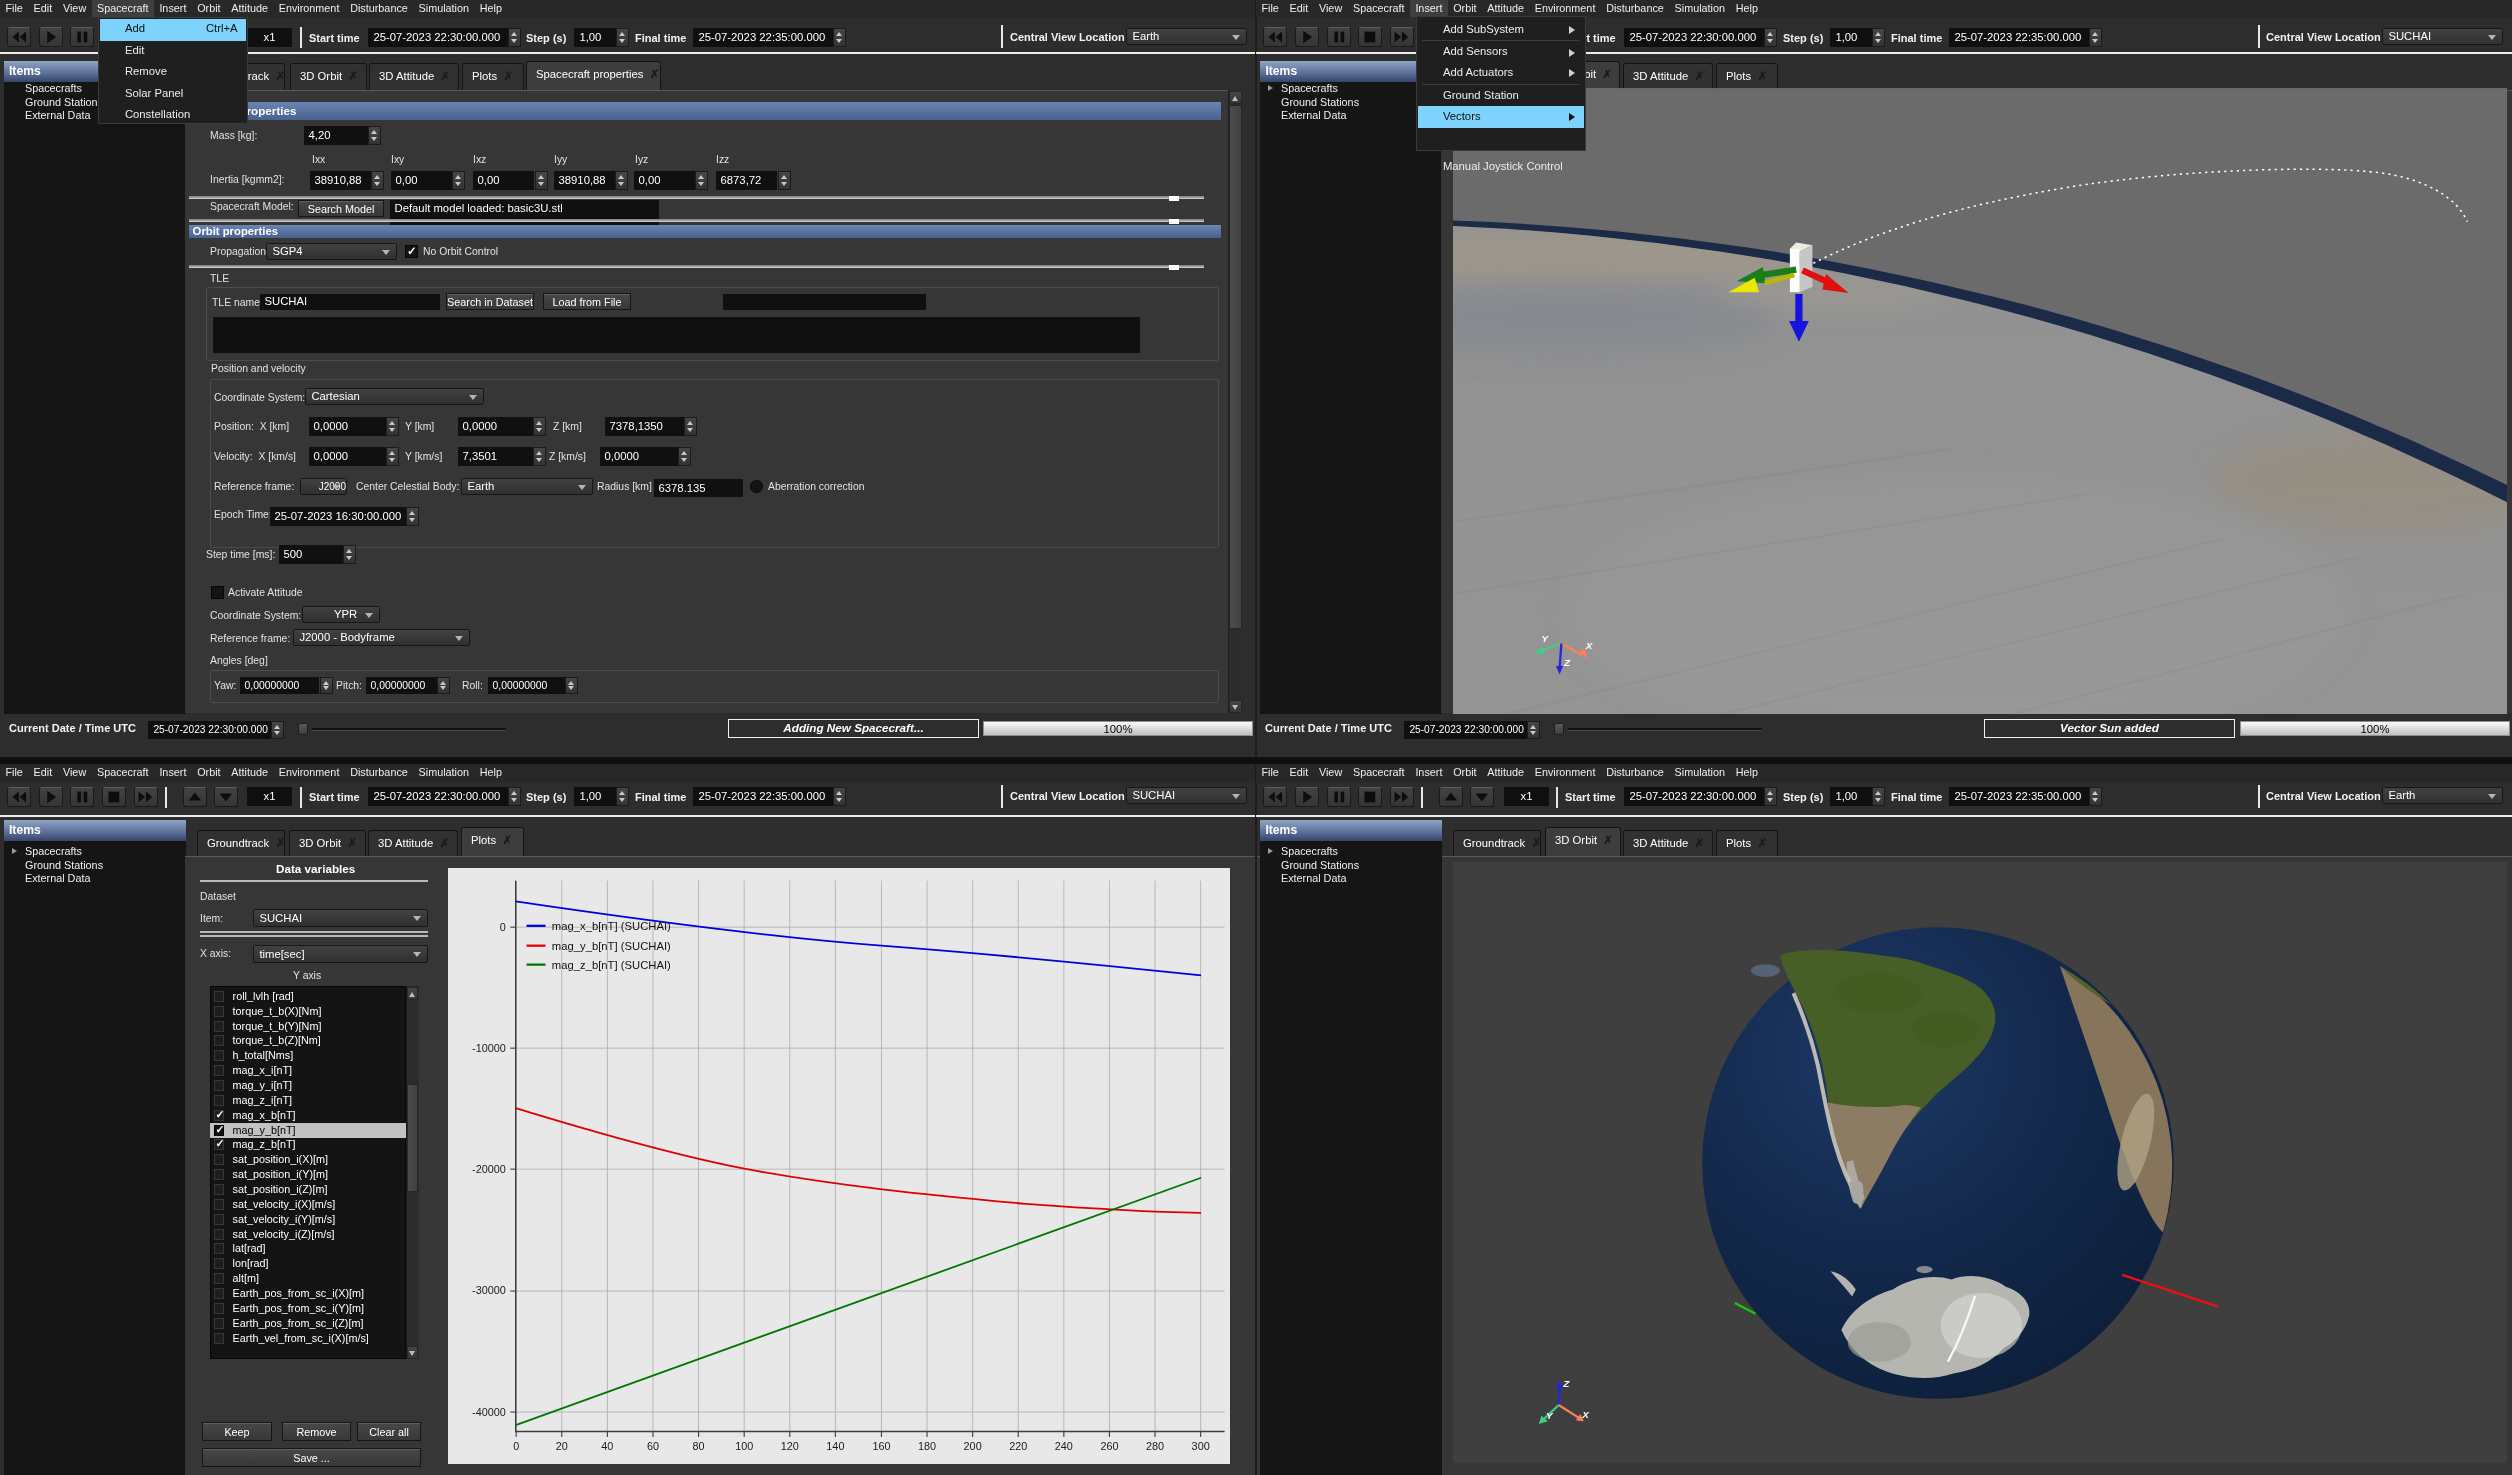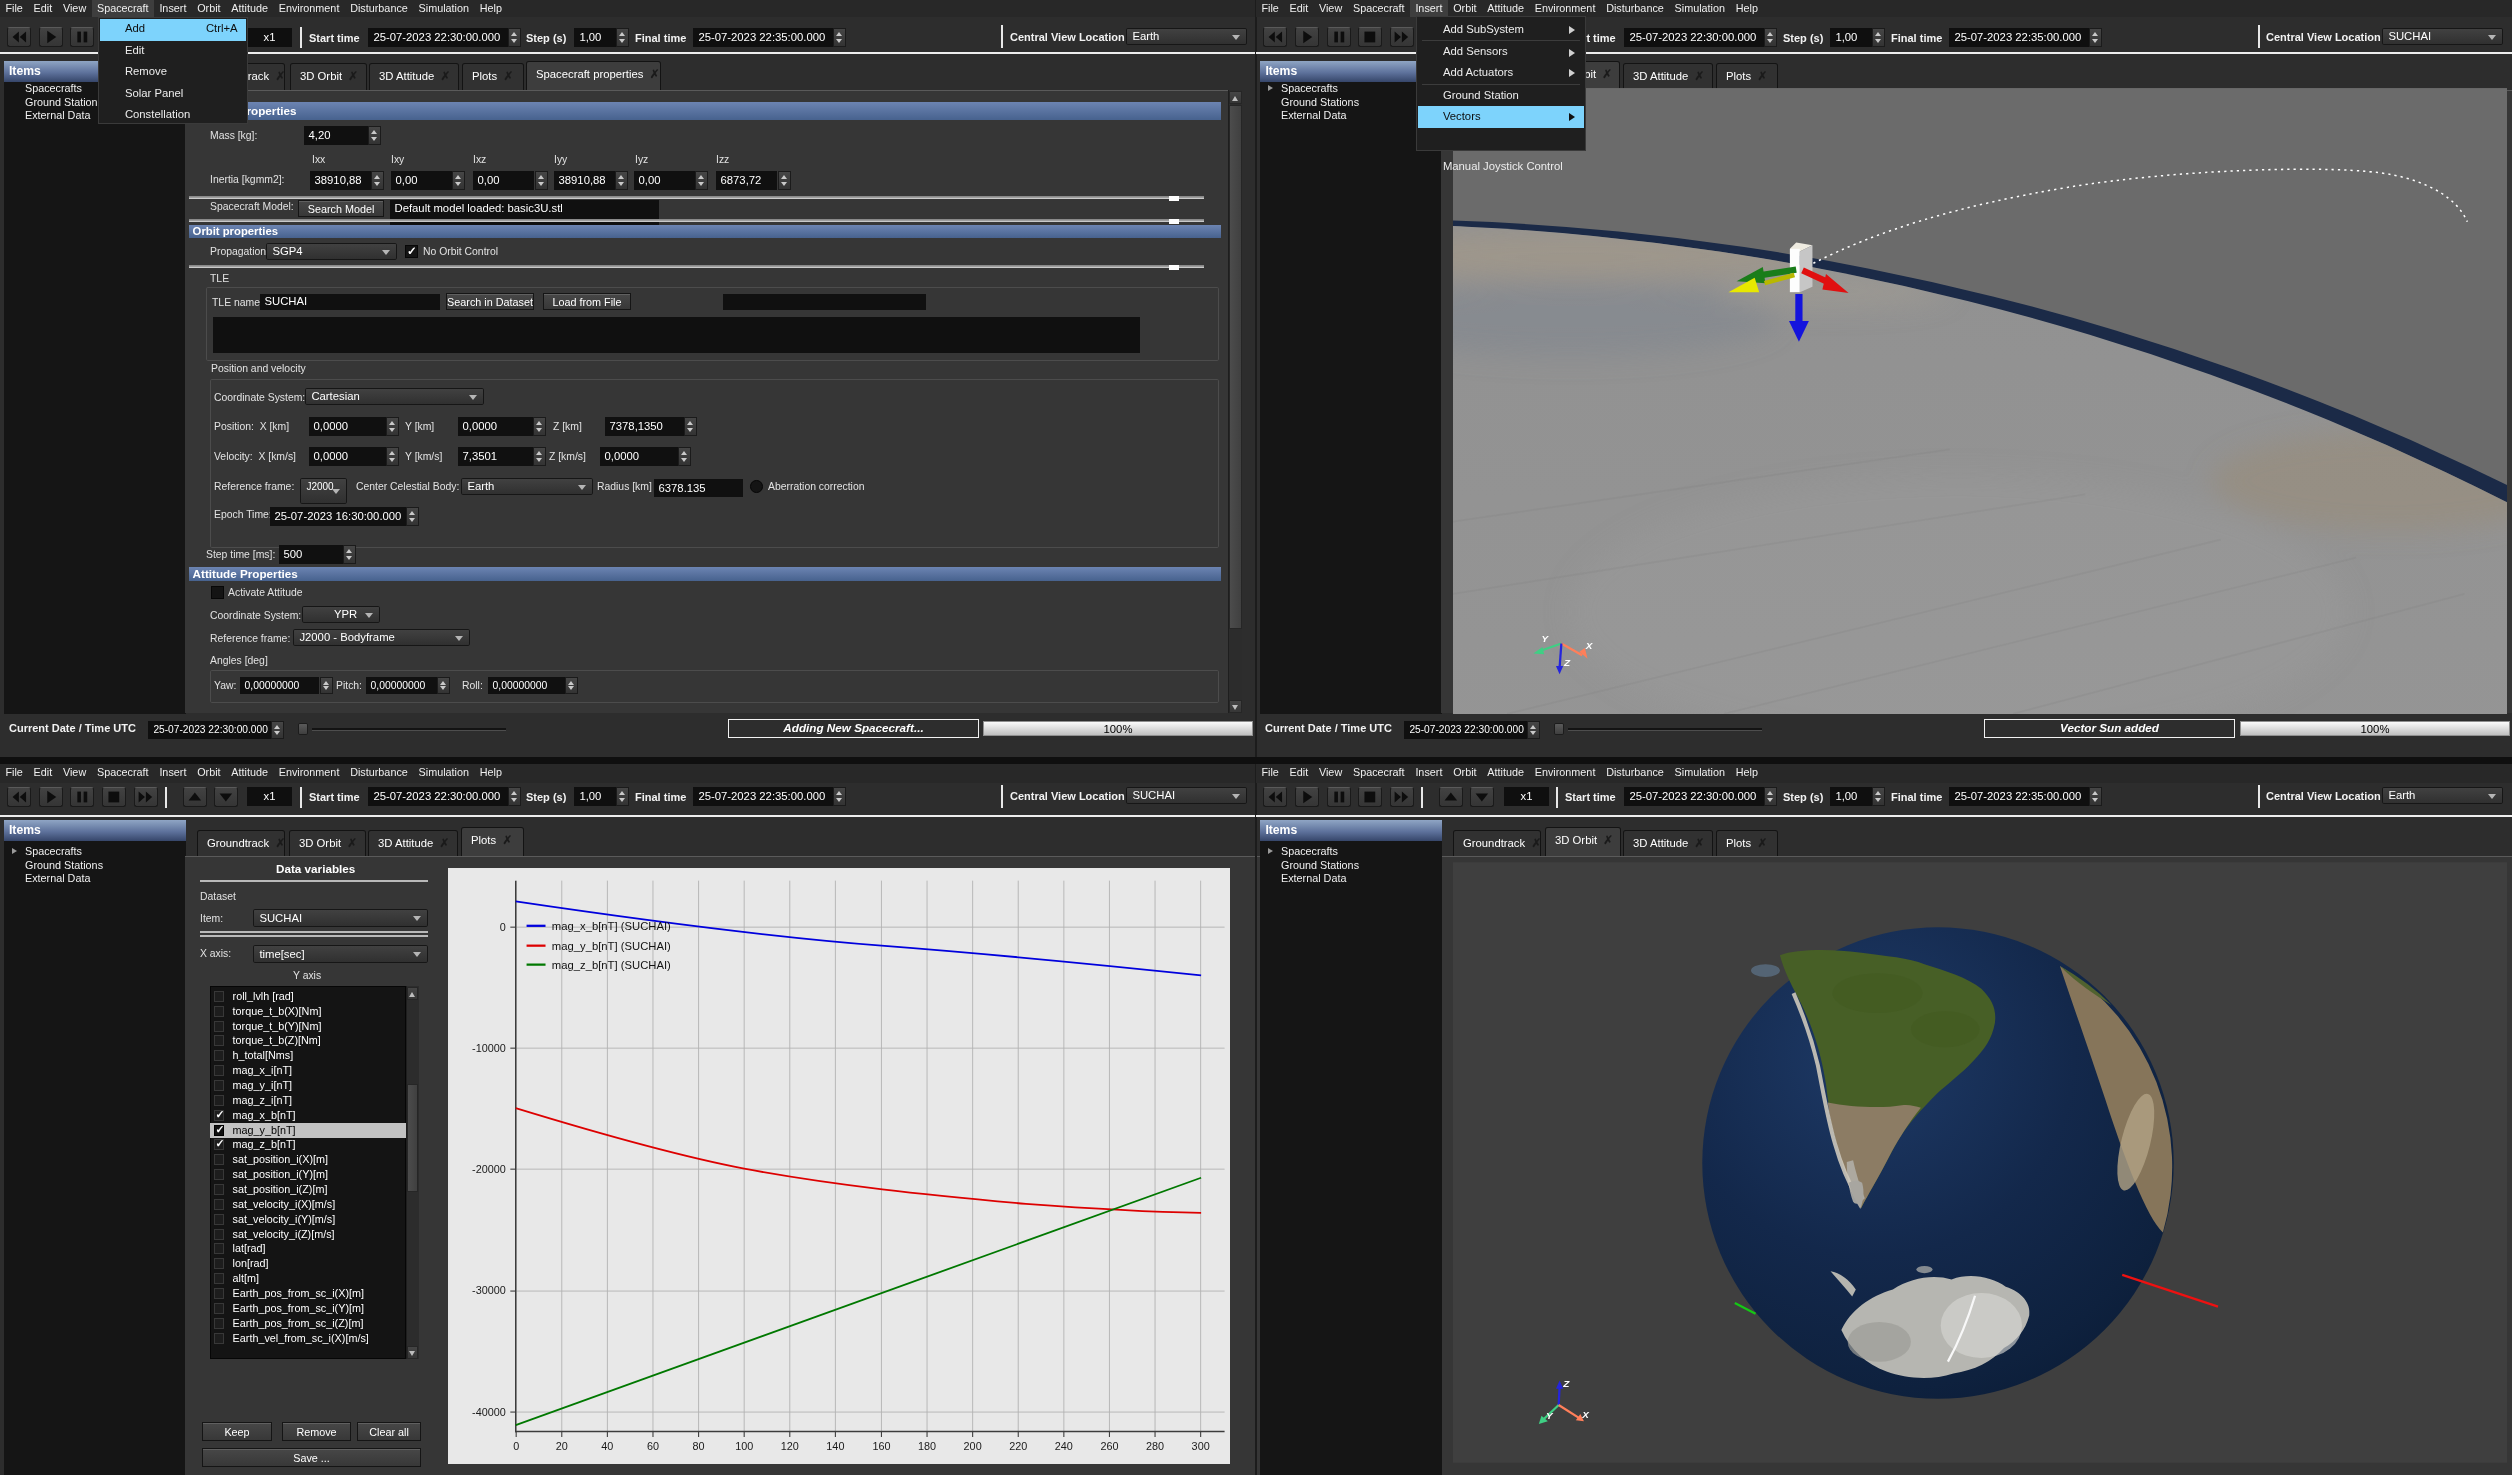--- a/index.html
+++ b/index.html
@@ -264,40 +264,39 @@
       <i class="u"></i>
       <i class="d"></i>
     </div>
 <div class="lab" style="left:549px;top:451px;">Z [km/s]</div>
 <div class="ff" style="left:600px;top:447px;width:79px;height:19px;">0,0000</div>
     <div class="spin" style="left:678px;top:447px;height:19px;">
       <i class="u"></i>
       <i class="d"></i>
     </div>
 <div class="lab" style="left:214px;top:481px;">Reference frame:</div>
-<div class="combo" style="left:300px;top:478px;width:47px;height:26px;line-height:15.4px;font-size:10px;">J2000</div>
+<div class="combo" style="left:300px;top:478px;width:47px;height:17px;line-height:15.4px;font-size:10px;text-align:right;">J2000</div>
 <div class="lab" style="left:356px;top:481px;">Center Celestial Body:</div>
 <div class="combo" style="left:461px;top:478px;width:132px;height:17px;line-height:15.4px;">Earth</div>
 <div class="lab" style="left:597px;top:481px;">Radius [km]</div>
 <div class="ff" style="left:654px;top:479px;width:89px;height:18px;">6378.135</div>
 <div class="abs" style="left:750px;top:480px;width:12.6px;height:12.6px;border-radius:50%;background:#141414;border:0.9px solid #060606;"></div>
 <div class="lab" style="left:768px;top:481px;">Aberration correction</div>
 <div class="lab" style="left:214px;top:509px;">Epoch Time:</div>
 <div class="ff" style="left:270px;top:507px;width:136px;height:19px;">25-07-2023 16:30:00.000</div>
     <div class="spin" style="left:406px;top:507px;height:19px;">
       <i class="u"></i>
       <i class="d"></i>
     </div>
 <div class="lab" style="left:206px;top:549px;">Step time [ms]:</div>
 <div class="ff" style="left:279px;top:545px;width:64px;height:19px;">500</div>
     <div class="spin" style="left:343px;top:545px;height:19px;">
       <i class="u"></i>
       <i class="d"></i>
     </div>
-<div class="bluebar" style="left:189px;top:567px;width:1032px;height:14.4px;font-size:11.7px;padding-top:0;">Attitude Properties</div>
 <div class="ckb" style="left:211px;top:586px;"></div>
 <div class="lab" style="left:228px;top:587px;">Activate Attitude</div>
 <div class="lab" style="left:210px;top:610px;">Coordinate System:</div>
 <div class="combo" style="left:302px;top:606px;width:78px;height:17px;line-height:15.4px;padding-left:31px;">YPR</div>
 <div class="lab" style="left:210px;top:633px;">Reference frame:</div>
 <div class="combo" style="left:293px;top:629px;width:177px;height:17px;line-height:15.4px;">J2000 - Bodyframe</div>
 <div class="lab" style="left:210px;top:655px;">Angles [deg]</div>
 <div class="gbox" style="left:210px;top:670px;width:1009px;height:33px;"></div>
 <div class="lab" style="left:214px;top:680px;">Yaw:</div>
 <div class="ff" style="left:240px;top:677px;width:79px;height:17px;font-size:10.4px;">0,00000000</div>

